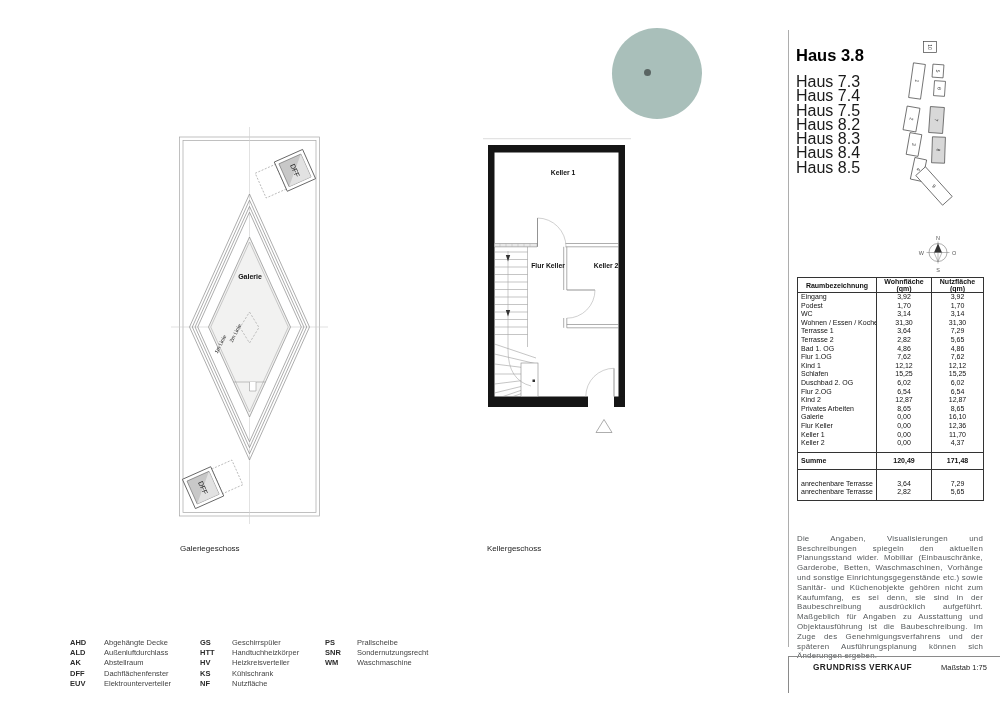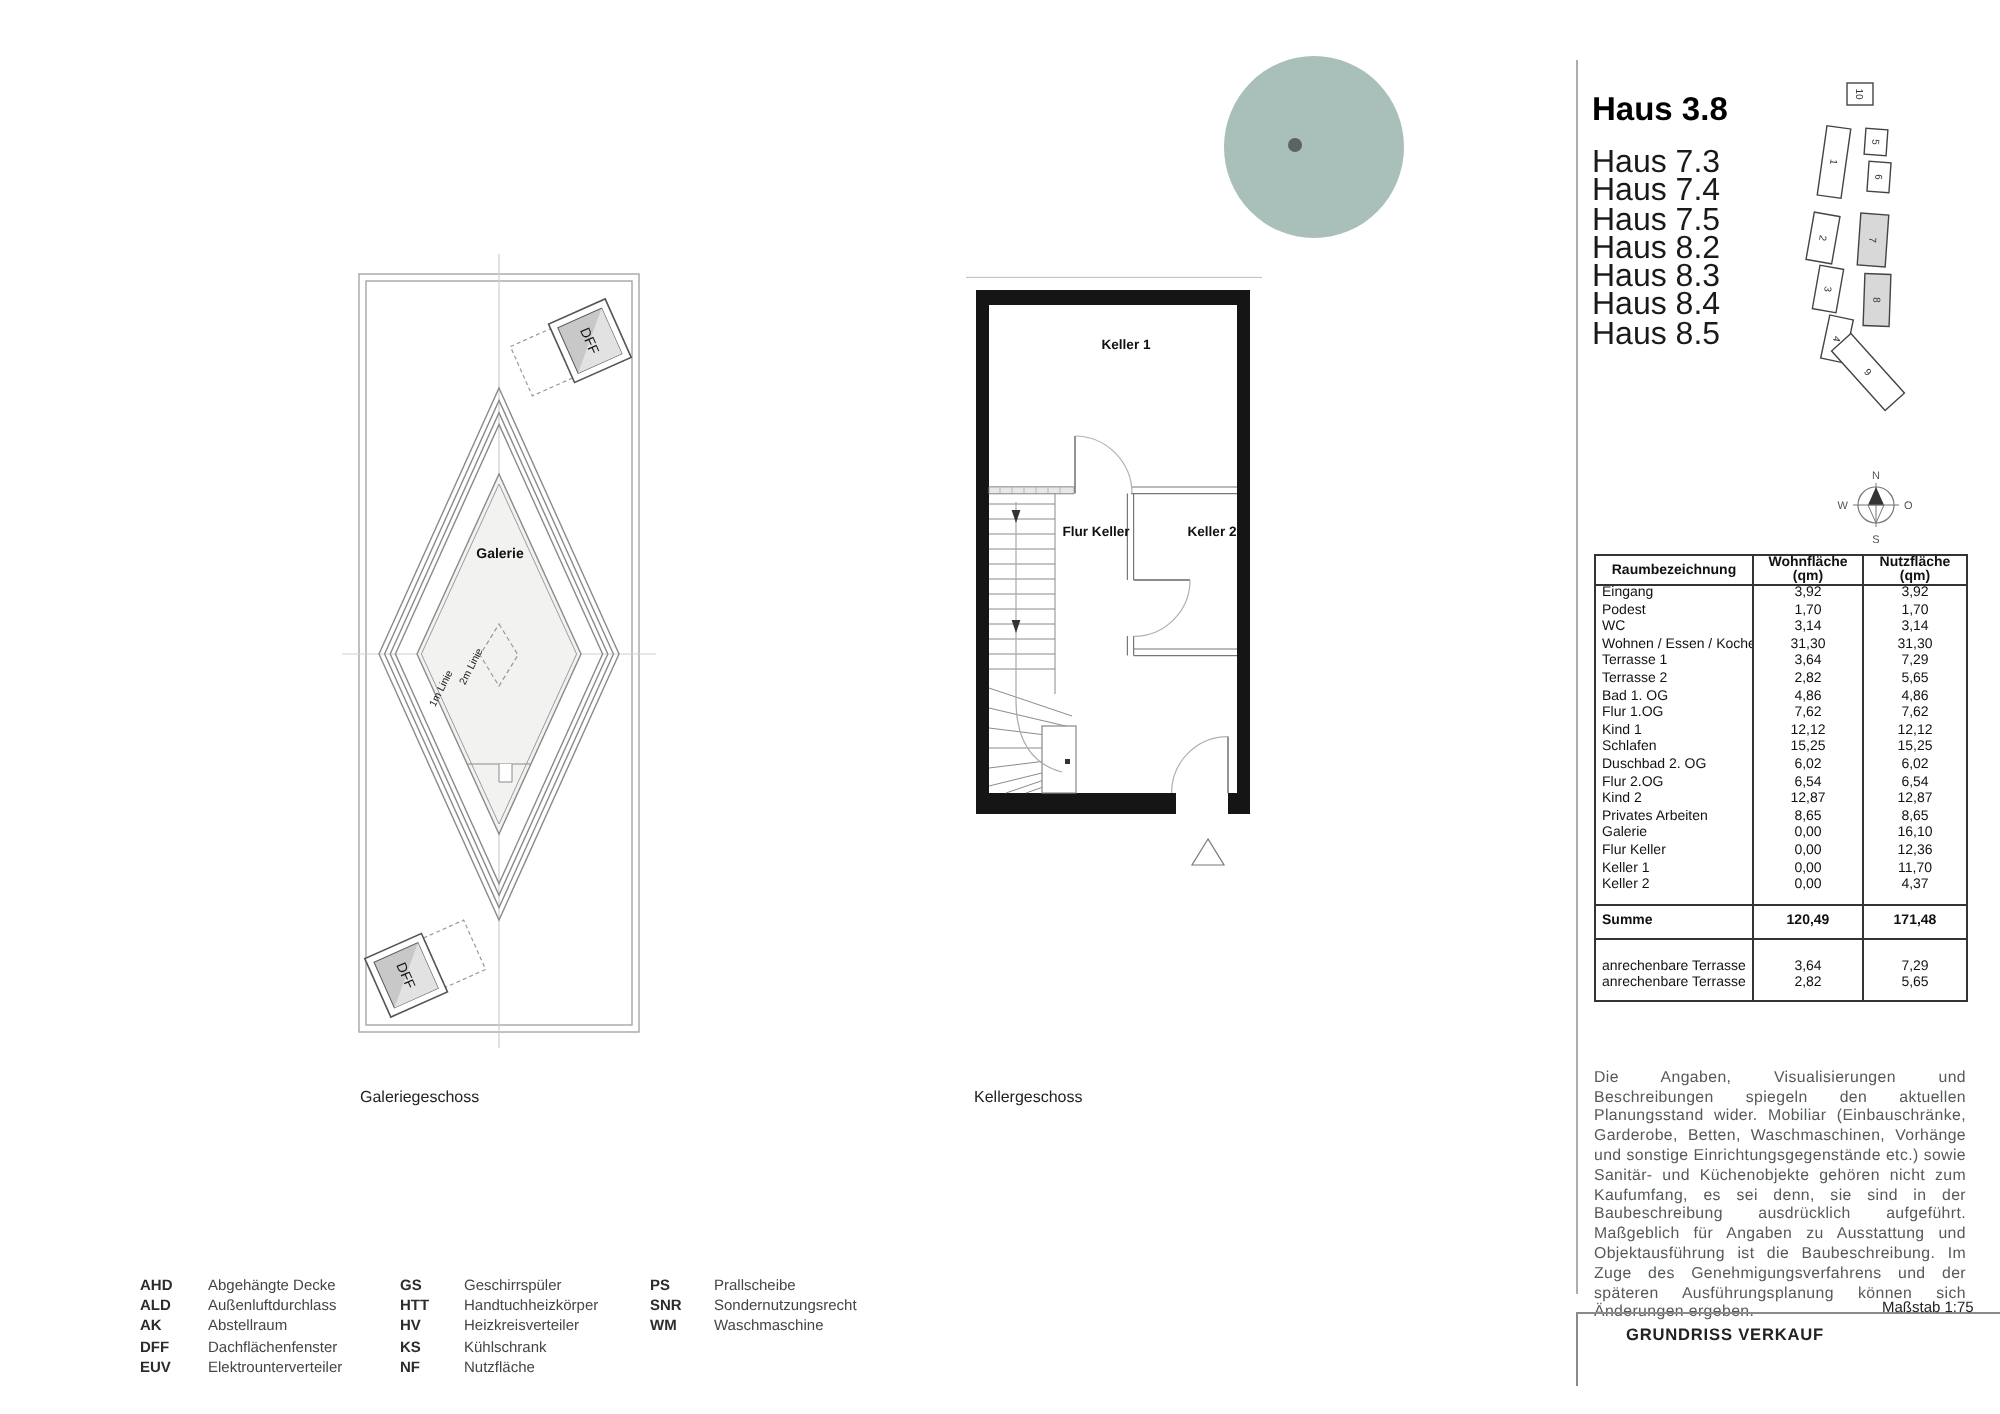--- a/index.html
+++ b/index.html
@@ -35,21 +35,21 @@
                           border-top:0.8px solid #333;border-bottom:0.8px solid #333;}
   .area-table tr.pad td{height:3px;}
 
   
   .disclaimer{position:absolute;left:797px;top:526px;width:186px;font-size:7.9px;line-height:9.8px;
               text-align:justify;color:#55595b;letter-spacing:0.2px;}
   .footer-line{position:absolute;left:788px;top:656px;width:212px;height:1px;background:#8a8a8a;}
   .footer-stub{position:absolute;left:788px;top:656px;width:1px;height:37px;background:#8a8a8a;}
   .footer-title{position:absolute;left:797px;top:662px;width:131px;text-align:center;
                 font-size:8.3px;font-weight:bold;letter-spacing:0.4px;color:#222;}
-  .footer-scale{position:absolute;left:941px;top:649px;font-size:7.5px;color:#222;}
+  .footer-scale{position:absolute;left:941px;top:663px;font-size:7.5px;color:#222;}
 
   
   .plan-caption{position:absolute;font-size:8px;color:#222;}
 
   
   .legend{position:absolute;left:70px;top:638px;width:420px;height:60px;}
   .legend-col{position:absolute;top:0;}
   .legend-col0{left:0;width:128px;}
   .legend-col1{left:130px;width:123px;}
   .legend-col2{left:255px;width:120px;}

